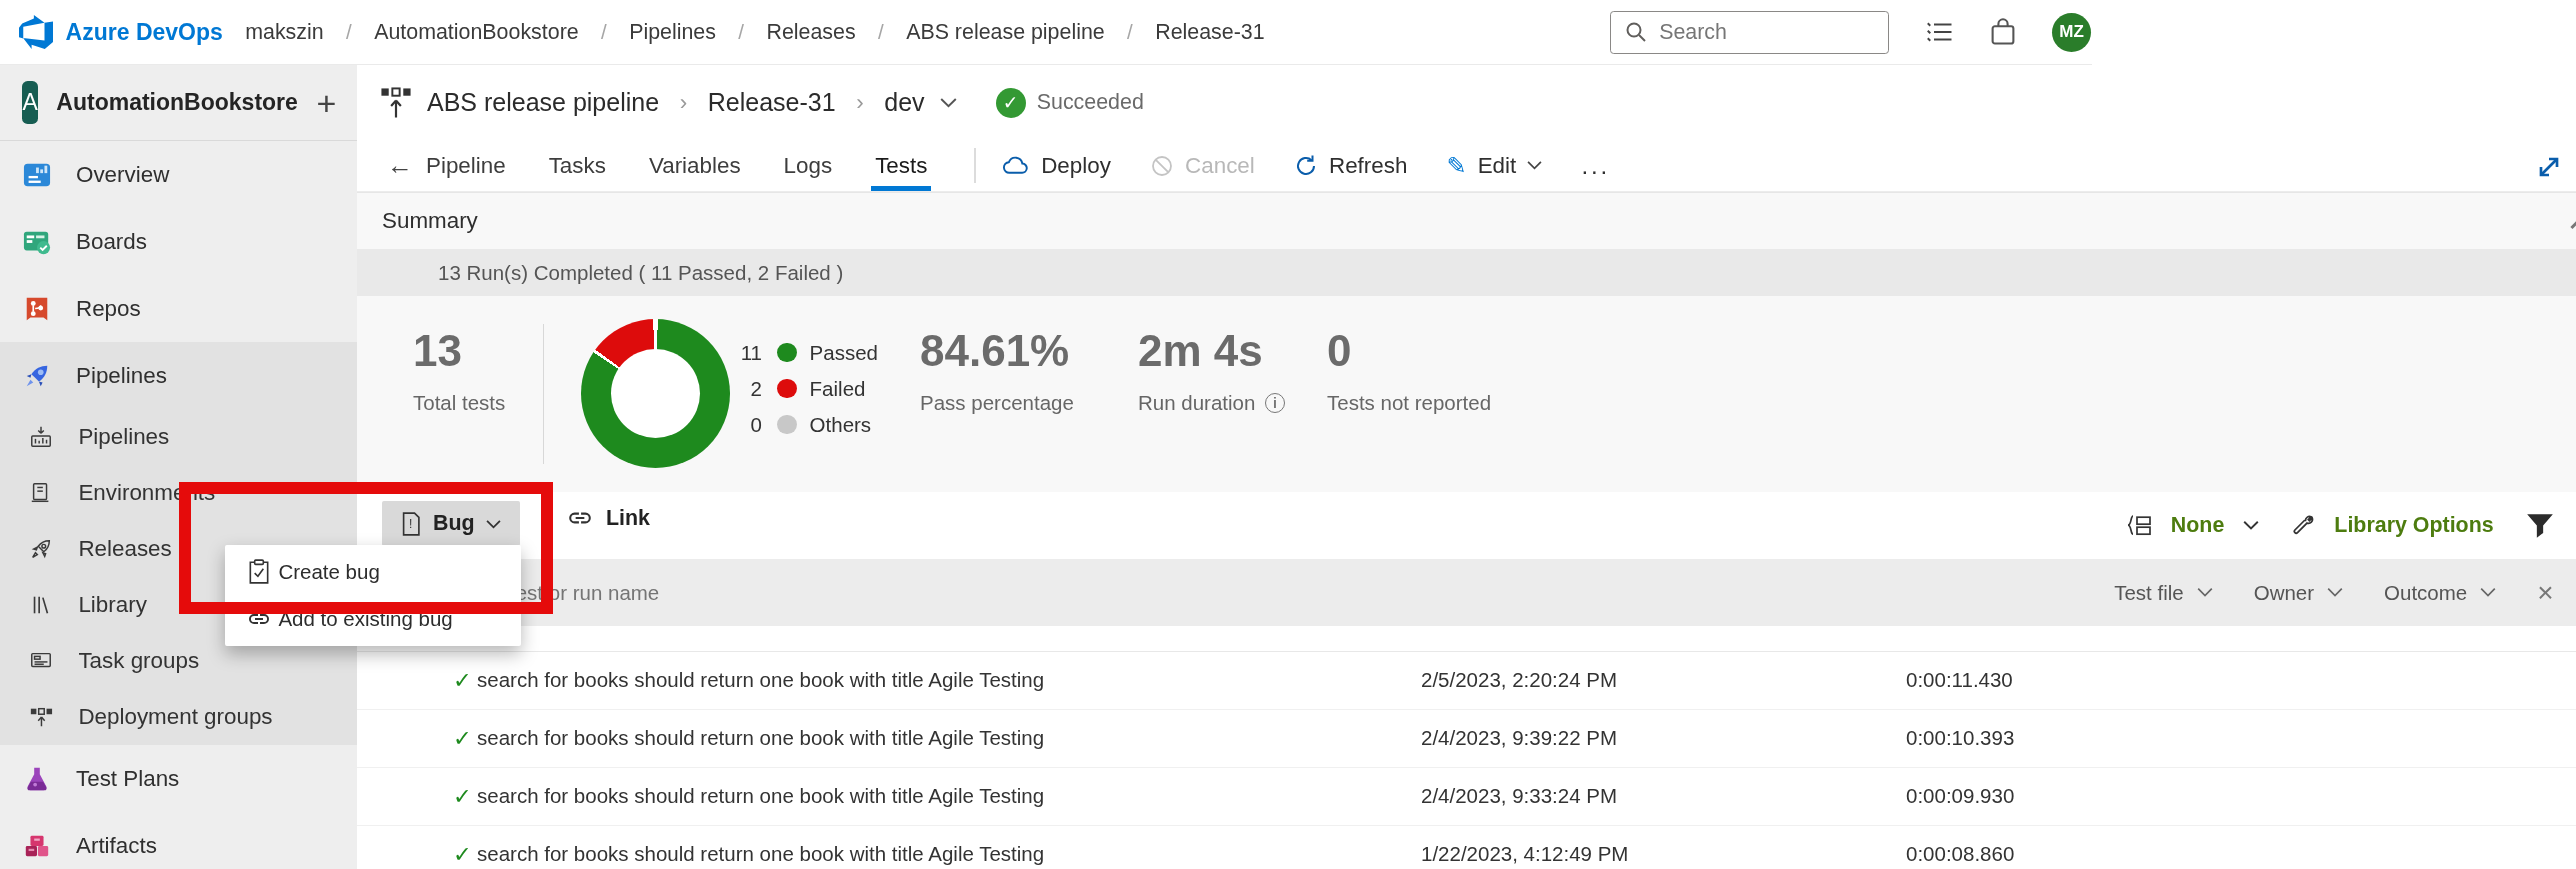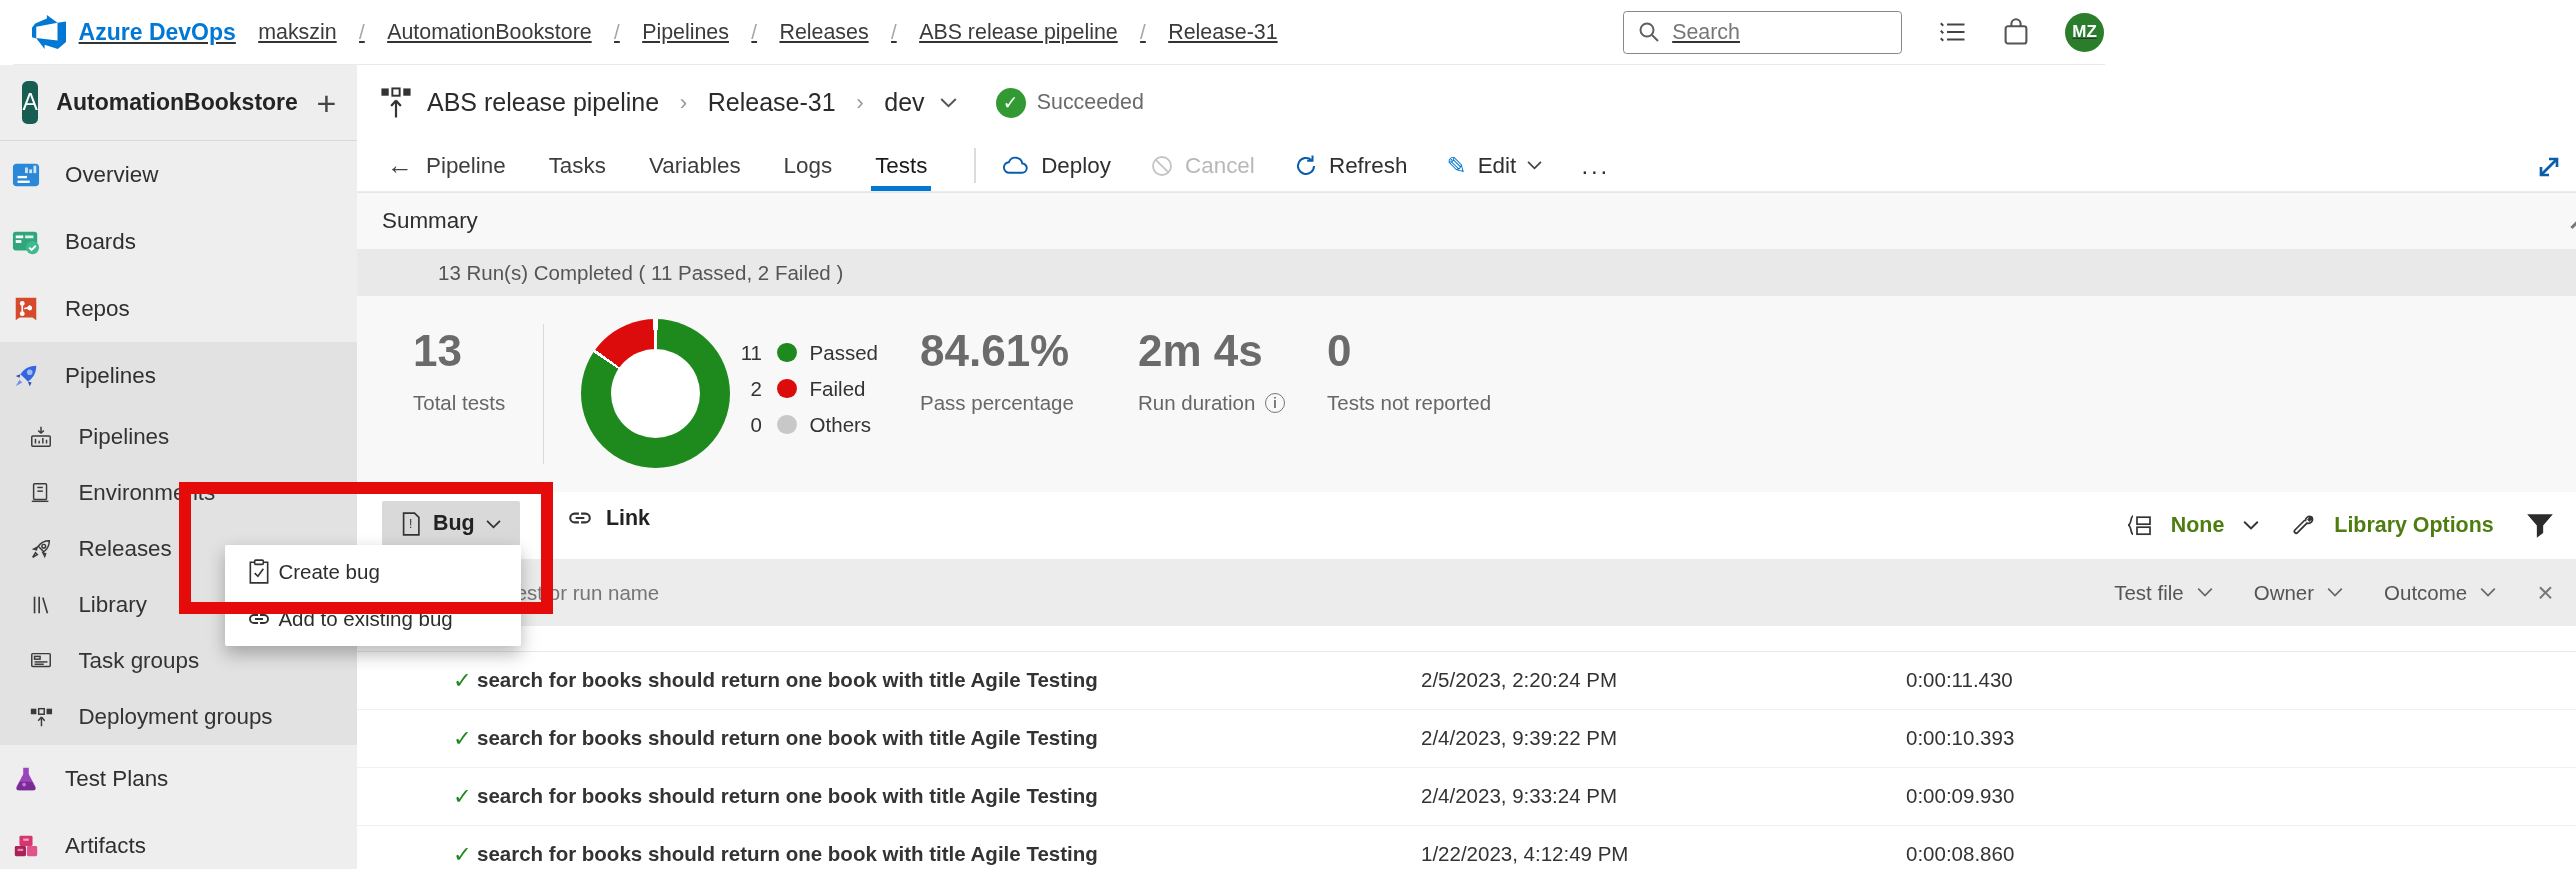--- a/index.html
+++ b/index.html
@@ -1,22 +1,22 @@
 <!DOCTYPE html>
 <html style="font-size:15px"><head>
 <meta charset="utf-8">
 <style>
   * { margin:0; padding:0; box-sizing:border-box; }
   html,body { width:2576px; height:870px; overflow:hidden; background:#fff;
               font-family:"Liberation Sans", sans-serif; color:#333; }
   .page { position:relative; width:2576px; height:870px; }
 
   
-  .topbar { position:absolute; left:13px; top:0; width:2092px; height:65px; background:#fff;
-            border-bottom:1.9px solid #eaeaea; display:flex; align-items:center;text-decoration:underline; }
+  .topbar { position:absolute; left:0; top:0; width:2092px; height:65px; background:#fff;
+            border-bottom:1.9px solid #eaeaea; display:flex; align-items:center; }
   .brand-wrap { display:flex; align-items:center; gap:13px; padding-left:18.6px; }
   .brand-text { color:#0078d4; font-weight:bold; font-size:23px; }
   .crumbs { display:flex; align-items:center; gap:0; margin-left:20.5px; font-size:21.4px; color:#3b3b3b; }
   .crumbs .crumb { padding:0 1.9px; cursor:pointer; }
   .crumbs .sep { color:#a6a6a6; padding:0 20.5px; font-size:20.5px; }
   .topbar-right { margin-left:auto; display:flex; align-items:center; gap:35px; padding-right:1px; }
   .searchbox { width:279px; height:43px; border:1.9px solid #8a8886; border-radius:3.7px; background:#fff;
                display:flex; align-items:center; gap:11.2px; padding:0 13px; }
   .searchbox input { border:none; outline:none; font-size:21.4px; width:205px; color:#333;
                      font-family:"Liberation Sans", sans-serif; background:transparent; }
@@ -25,21 +25,21 @@
             font-weight:bold; display:flex; align-items:center; justify-content:center; }
 
   
   .sidebar { position:absolute; left:0; top:65px; width:357px; height:805px; background:#eeeeee; }
   .proj-head { height:76px; display:flex; align-items:center; gap:18.6px; padding:0 22.4px;
                border-bottom:1.9px solid #d9d9d9; }
   .proj-tile { width:43px; height:43px; border-radius:5.6px; background:#175d52; color:#fff;
                font-size:23px; display:flex; align-items:center; justify-content:center; }
   .proj-name { font-size:23px; font-weight:bold; color:#242424; flex:1; }
   .plus { font-size:34px; color:#444; font-weight:300; line-height:1; }
-  .nav-item { height:67px; display:flex; align-items:center; gap:24px; padding-left:11px;
+  .nav-item { height:67px; display:flex; align-items:center; gap:24px; padding-left:22px;
               font-size:22.4px; color:#2f2f2f; cursor:pointer; }
   .nav-sub { height:56px; padding-left:26px; gap:22.4px; font-size:22.4px; color:#333; }
   .hub-block { background:#e2e2e2; }
   .nav-ico { width:30px; height:30px; display:flex; align-items:center; justify-content:center; flex:none; }
 
   
   .main { position:absolute; left:357px; top:65px; width:2219px; height:805px; background:#fff; }
 
   .title-row { position:relative; height:75px; display:flex; align-items:center; gap:15px; padding-left:23px; }
   .title-main { font-size:25px; color:#2b2b2b; }
@@ -103,21 +103,21 @@
                   font-size:20.5px; color:#333; outline:none; font-family:"Liberation Sans", sans-serif; }
   .filter-input::placeholder { color:#757575; }
   .filter-right { position:absolute; right:22.4px; top:0; height:67px; display:flex; align-items:center; gap:41px; }
   .filter-dd { display:flex; align-items:center; gap:13px; font-size:20.5px; color:#555; cursor:pointer; }
   .filter-x { font-size:28px; color:#777; cursor:pointer; }
 
   .header-sliver { height:26px; background:#fff; border-bottom:1.9px solid #e8e8e8; }
 
   .trow { position:relative; height:58px; background:#fff; border-bottom:0.9px solid #f0f0f0; cursor:pointer; }
   .trow .tcheck { position:absolute; left:96px; top:15px; color:#1e8a1e; font-size:22.4px; }
-  .trow .tname { position:absolute; left:120px; top:16px; font-size:20.5px; color:#333;font-weight:bold; }
+  .trow .tname { position:absolute; left:120px; top:16px; font-size:20.5px; color:#333; }
   .trow .tdate { position:absolute; left:1064px; top:16px; font-size:20.5px; color:#333; }
   .trow .tdur  { position:absolute; left:1549px; top:16px; font-size:20.5px; color:#333; }
 
   
   .ctx-menu { position:absolute; left:225px; top:545px; width:296px; height:101px; background:#fff;
               box-shadow:0 7.5px 18.6px rgba(0,0,0,.28); border-radius:1.9px; z-index:50; padding-top:3.7px; }
   .ctx-item { height:47px; display:flex; align-items:center; gap:7px; padding-left:22.4px; font-size:20.5px;
               color:#2d2d2d; cursor:pointer; }
   .red-rect { position:absolute; left:179px; top:482px; width:374px; height:132px;
               border:12px solid #e50b0b; z-index:100; pointer-events:none; }

